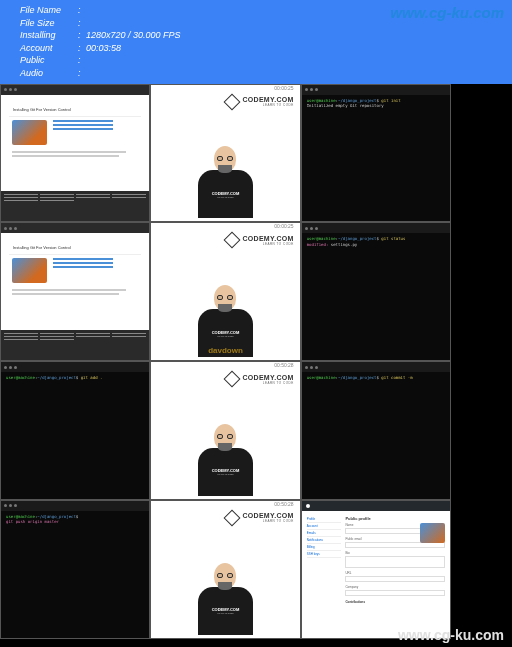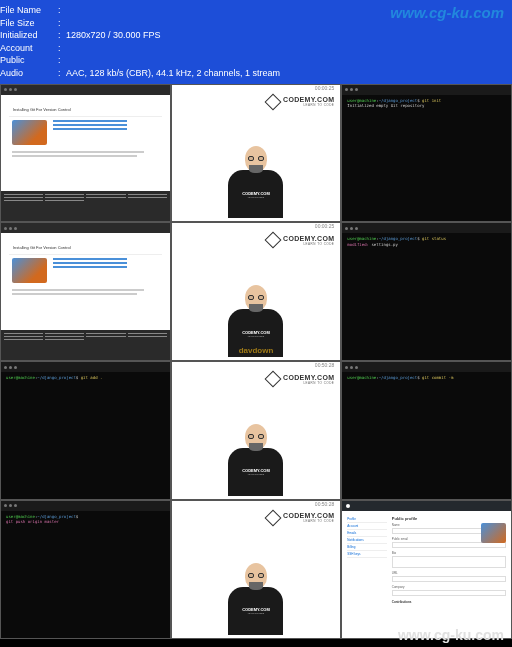--- a/index.html
+++ b/index.html
@@ -1,24 +1,24 @@
 <!DOCTYPE html>
 <html><head>
 <meta charset="utf-8">
 <style>
 * { margin: 0; padding: 0; box-sizing: border-box; }
 body { width: 512px; height: 647px; background: #000; font-family: Arial, sans-serif; overflow: hidden; position: relative; }
-.header { background: #1d4ed8; color: #fff; padding: 4px 0; font-size: 9px; line-height: 1.4; }
+.header { background: #3b82f6; color: #fff; padding: 4px 20px; font-size: 9px; line-height: 1.4; font-style: italic; }
 .header-row { display: flex; }
 .header-label { width: 58px; }
 .header-sep { width: 8px; }
 .header-val { flex: 1; white-space: nowrap; }
 .watermark-top { position: absolute; top: 4px; right: 8px; color: #2288dd; font-size: 15px; font-weight: bold; z-index: 10; font-style: italic; }
 .watermark-bottom { position: absolute; bottom: 4px; right: 8px; color: #e0e0e0; font-size: 14px; font-weight: bold; z-index: 10; }
-.grid { display: grid; grid-template-columns: repeat(3, 1fr); grid-template-rows: repeat(4, 1fr); gap: 0; width: 512px; height: 555px; }
+.grid { display: grid; grid-template-columns: repeat(3, 1fr); grid-template-rows: repeat(4, 1fr); gap: 0; width: 451px; height: 555px; }
 .cell { border: 1px solid #555; position: relative; overflow: hidden; background: #111; }
 .browser-cell { background: #333; display: flex; flex-direction: column; }
 .browser-chrome { height: 10px; background: #2a2a2a; display: flex; align-items: center; padding: 0 3px; gap: 2px; }
 .dot { width: 3px; height: 3px; border-radius: 50%; background: #777; }
 .browser-body { flex: 1; background: #fff; margin: 0; position: relative; }
 .page-content { background: #fff; height: 100%; padding: 8px; font-size: 4px; color: #333; }
 .page-title-area { background: #fff; padding: 4px; border-bottom: 1px solid #eee; }
 .page-photo { width: 35px; height: 25px; background: linear-gradient(135deg, #4a90d9 0%, #d2691e 70%); border-radius: 2px; display: inline-block; margin: 3px; }
 .page-lines { margin: 3px; }
 .page-line { height: 2px; background: #4a90d9; margin-bottom: 2px; width: 70%; }
@@ -71,36 +71,36 @@
 <div class="header">
   <div class="header-row">
       <div class="header-label">File Name</div>
       <div class="header-sep">:</div>
     </div>
   <div class="header-row">
       <div class="header-label">File Size</div>
       <div class="header-sep">:</div>
     </div>
   <div class="header-row">
-      <div class="header-label">Initialized</div>
+      <div class="header-label">Installing</div>
       <div class="header-sep">:</div>
       <div class="header-val">1280x720 / 30.000 FPS</div>
     </div>
   <div class="header-row">
       <div class="header-label">Account</div>
       <div class="header-sep">:</div>
+      <div class="header-val">00:03:58</div>
     </div>
   <div class="header-row">
       <div class="header-label">Public</div>
       <div class="header-sep">:</div>
     </div>
   <div class="header-row">
       <div class="header-label">Audio</div>
       <div class="header-sep">:</div>
-      <div class="header-val">AAC, 128 kb/s (CBR), 44.1 kHz, 2 channels, 1 stream</div>
     </div>
 </div>
 
 <div class="grid">
 
   <div class="cell browser-cell">
     <div class="browser-chrome">
         <div class="dot"></div>
         <div class="dot"></div>
         <div class="dot"></div>

